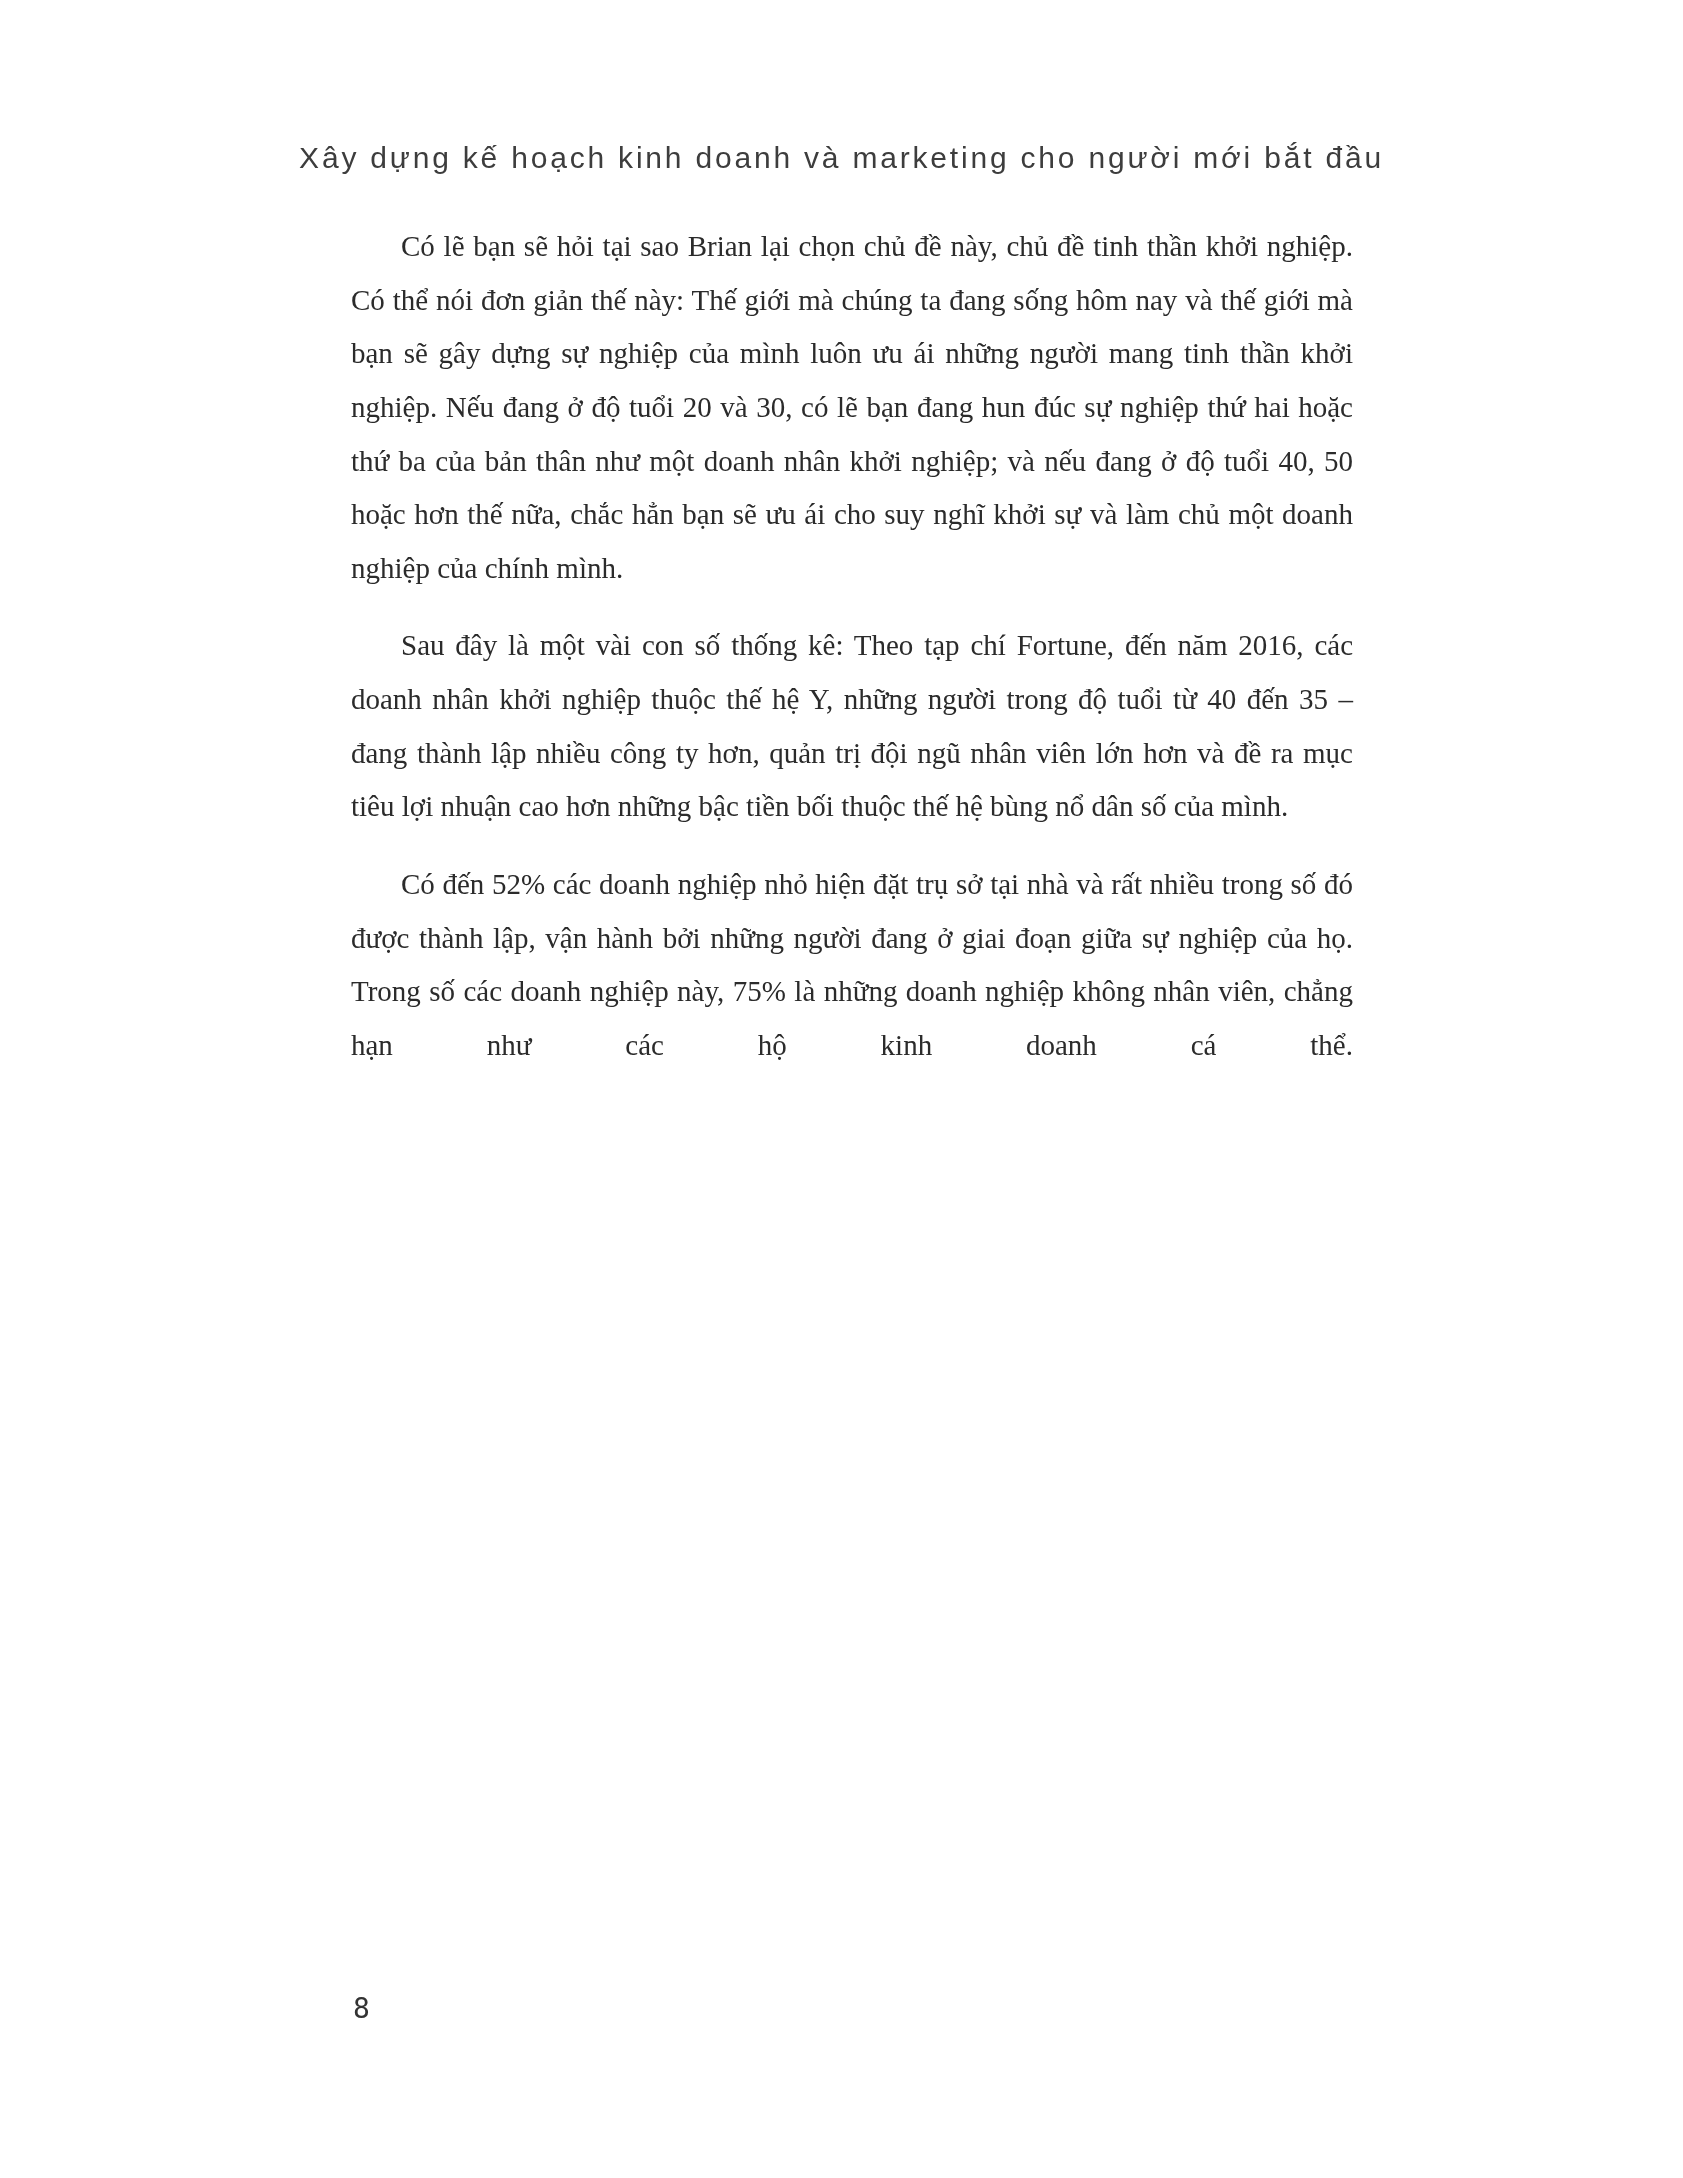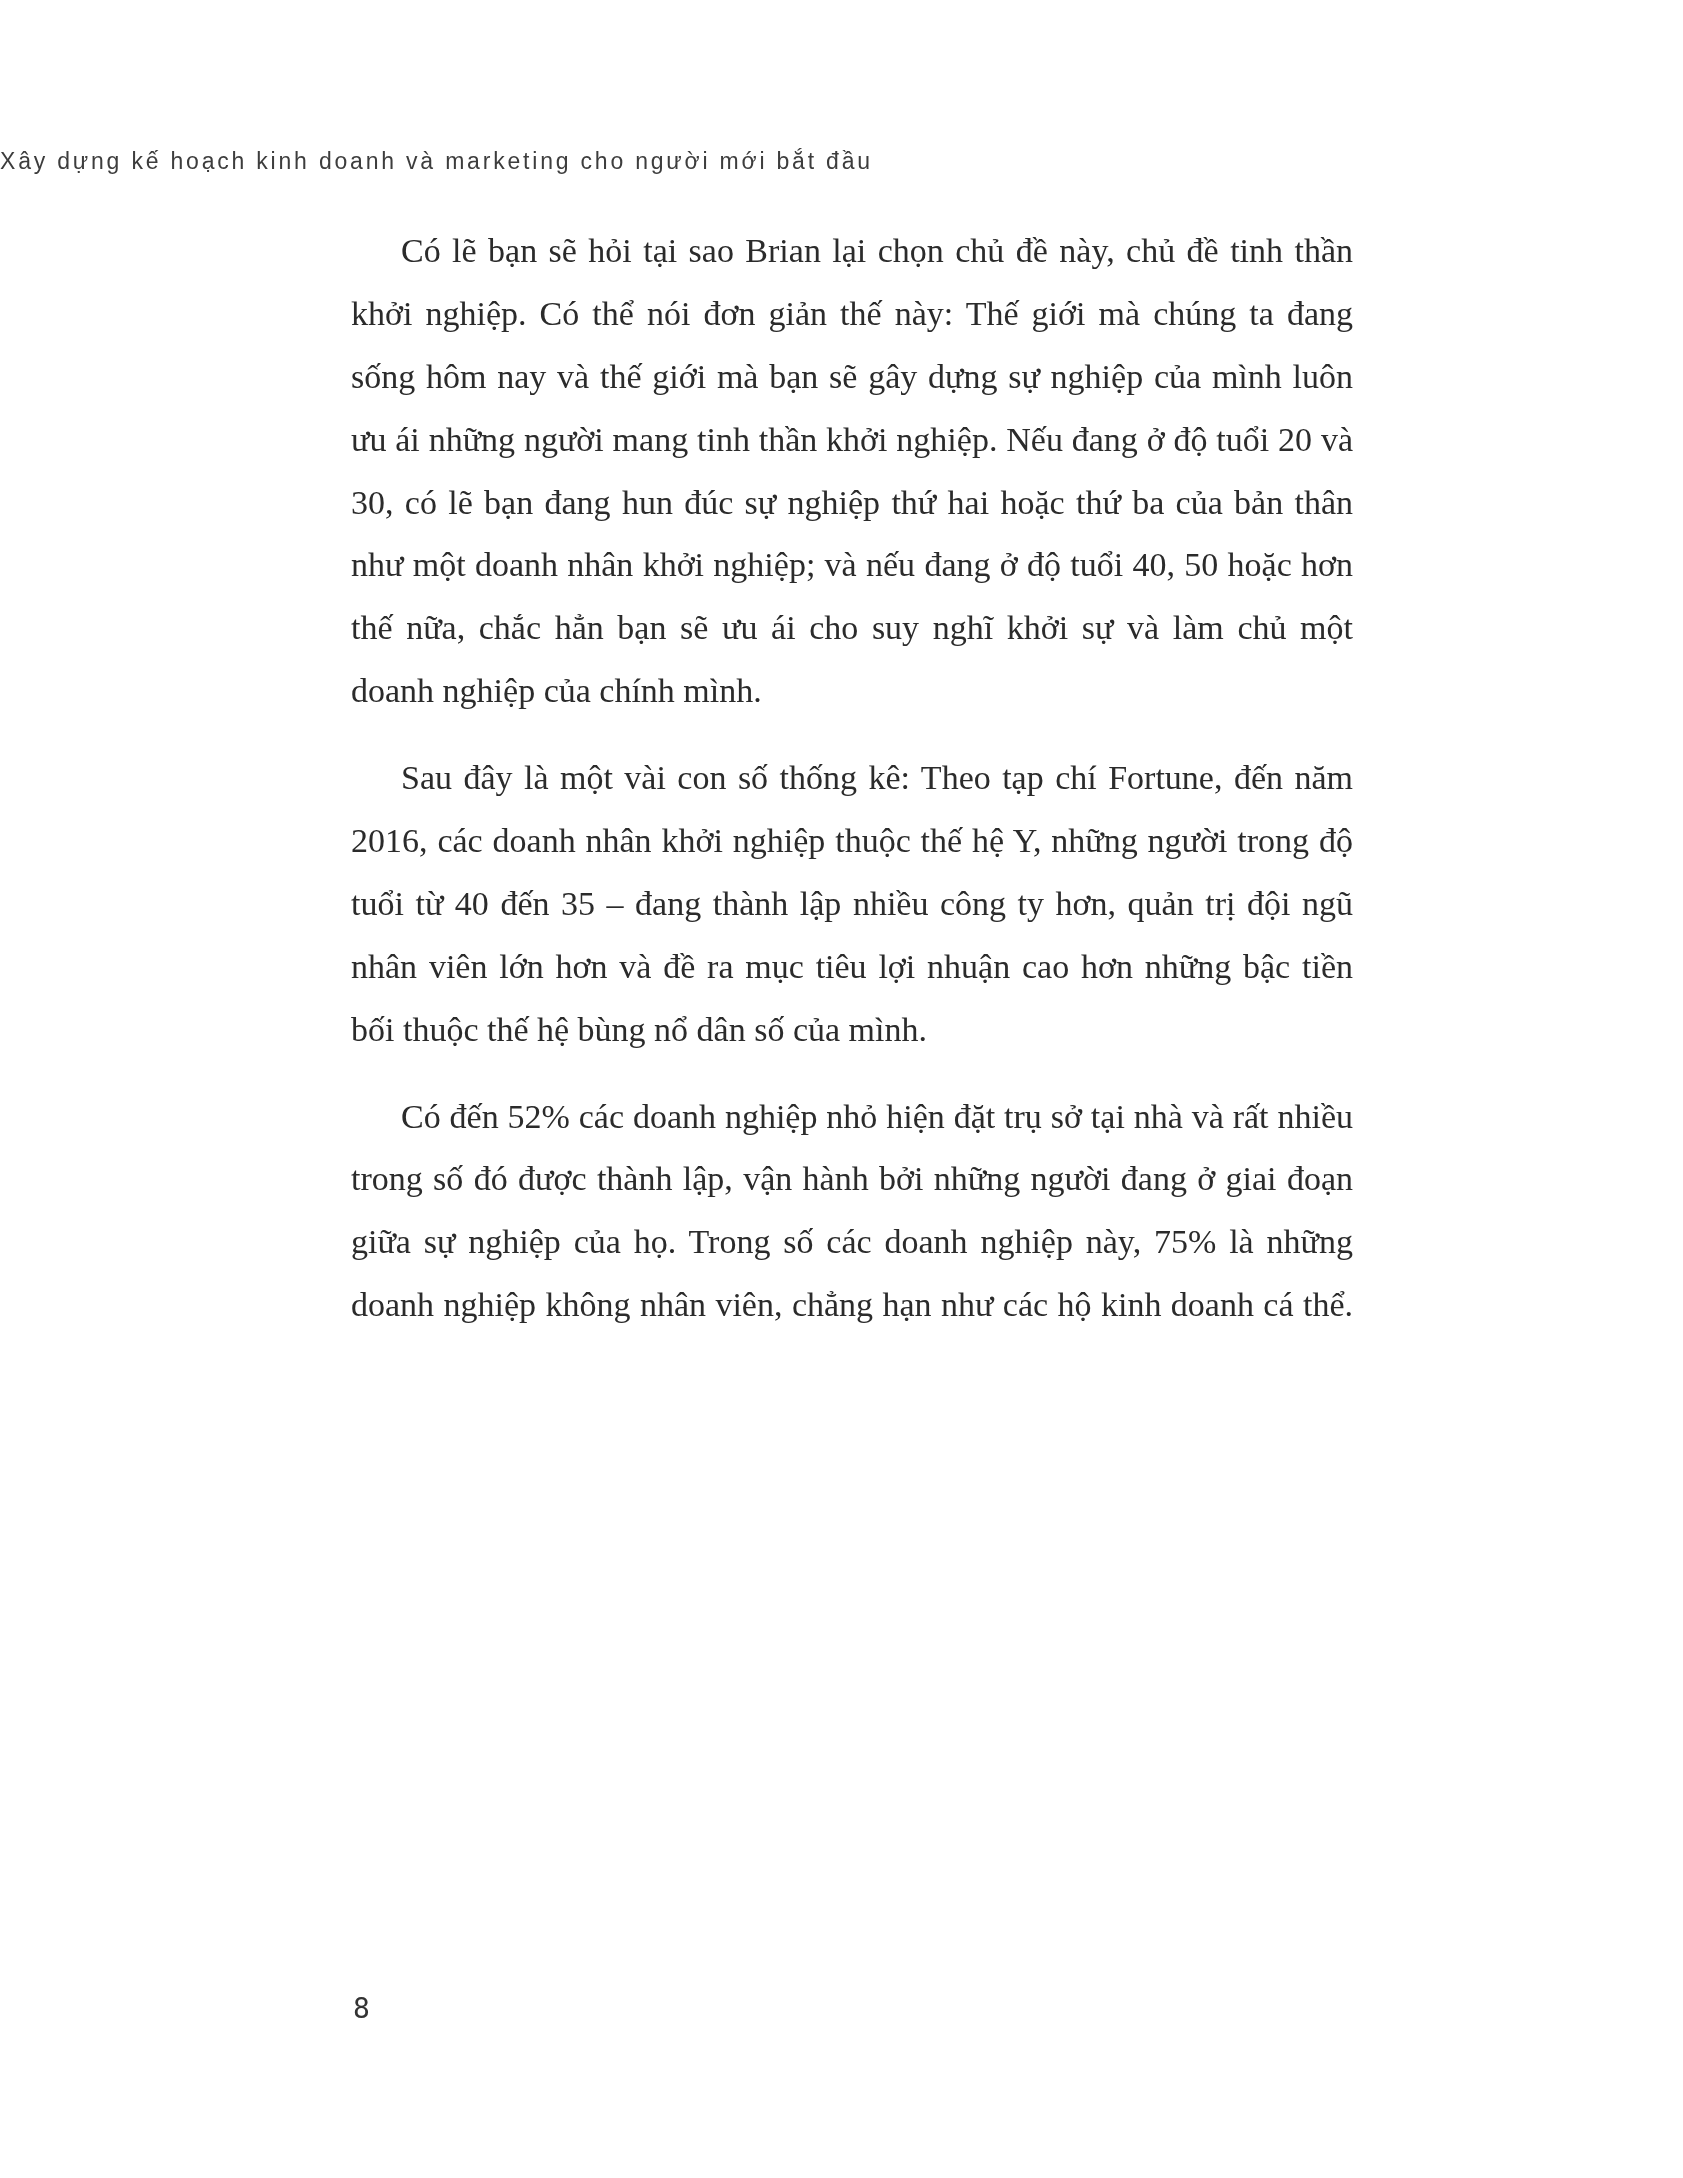--- a/index.html
+++ b/index.html
@@ -18,34 +18,33 @@
   .page {
     position: absolute;
     inset: 0;
     background: #ffffff;
   }
   .running-header {
     position: absolute;
     top: 141px;
     left: 0;
     width: 100%;
-    text-align: left;
+    text-align: center;
     font-family: "Liberation Sans", sans-serif;
-    font-size: 23px;
+    font-size: 30px;
     font-weight: 500;
     letter-spacing: 2.8px;
     color: #3d3d3d;
-    margin-top: 7px;
   }
   .content {
     position: absolute;
     top: 220px;
     left: 351px;
     width: 1002px;
-    font-size: 34px;
+    font-size: 29px;
     line-height: 1.85;
     text-align: justify;
     color: #2b2b2b;
   }
   .content p {
     margin: 0 0 24px 0;
     text-indent: 50px;
   }
   .content p:last-child {
     text-align-last: justify;

